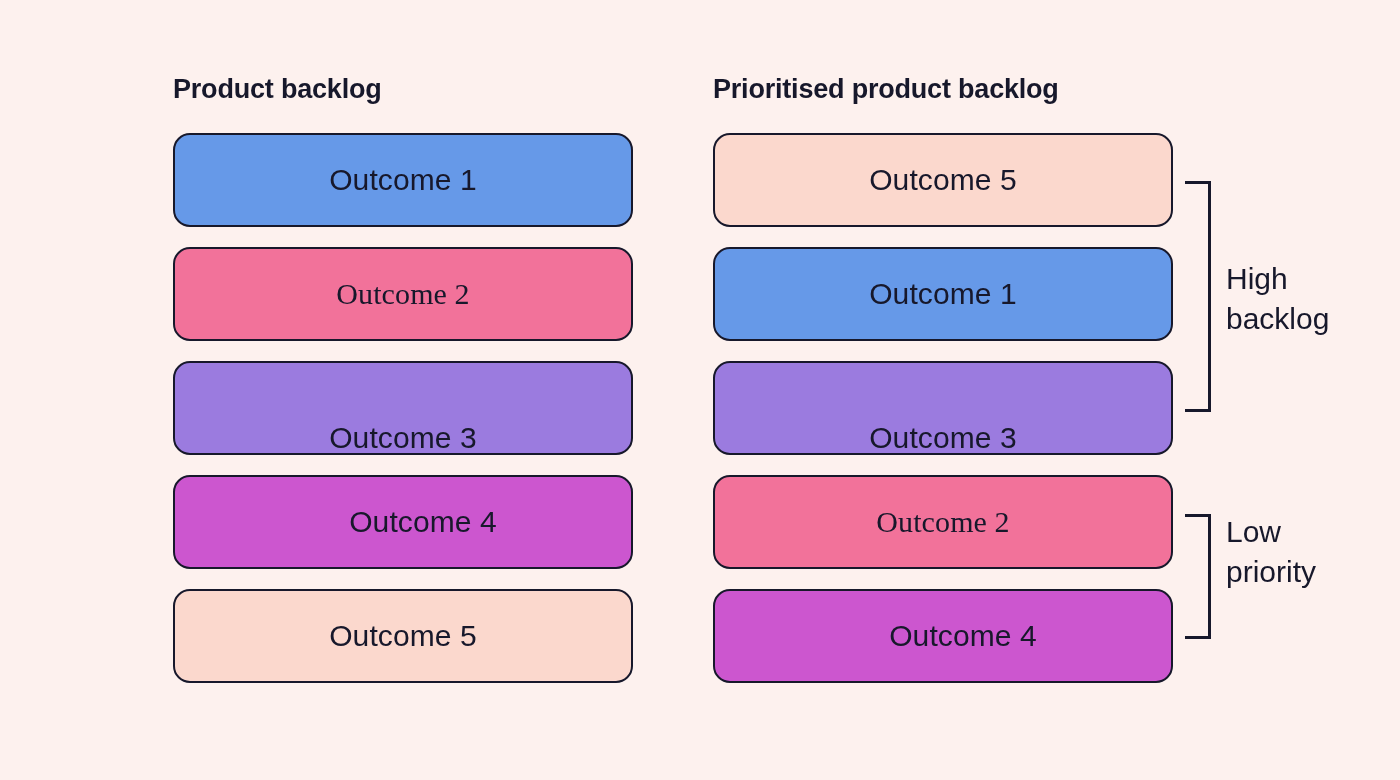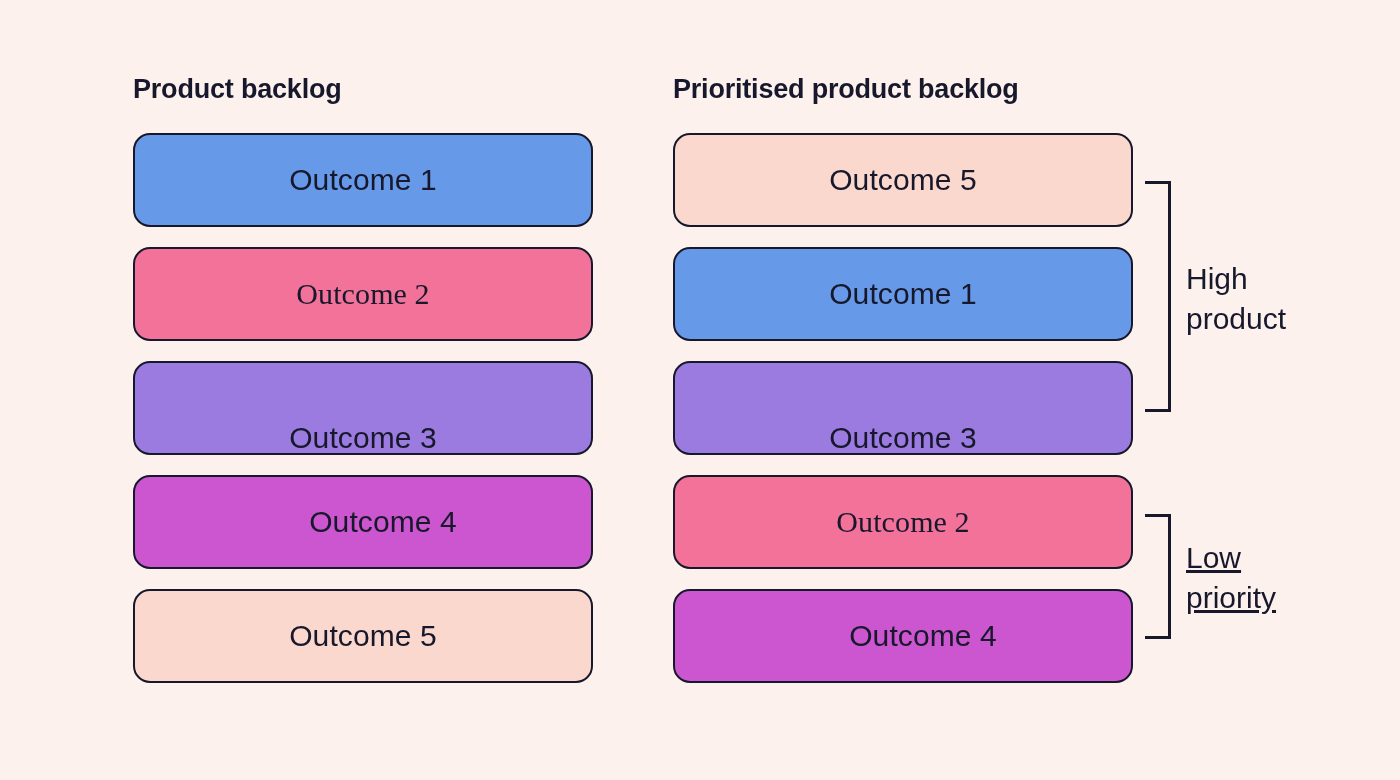--- a/index.html
+++ b/index.html
@@ -13,20 +13,21 @@
     background: #FDF1EE;
     font-family: "Liberation Sans", sans-serif;
     overflow: hidden;
     position: relative;
     -webkit-font-smoothing: antialiased;
   }
 
   #diagram-root {
     position: absolute;
     inset: 0;
+    margin-left: 40px;
   }
 
   
   .column {
     position: absolute;
     top: 0;
     width: 460px;
   }
   .column-left  { left: 133px; }
   .column-right { left: 673px; }
@@ -95,21 +96,21 @@
 
   .priority-label {
     position: absolute;
     left: 1186px;
     font-size: 30px;
     line-height: 40px;
     color: #17182B;
     white-space: pre-line;
   }
   .priority-label-high { top: 259px; }
-  .priority-label-low  { top: 538px; text-decoration: underline; }
+  .priority-label-low  { top: 512px; }
 </style>
 </head>
 <body>
 
 <div id="diagram-root">
 
   <div class="column column-left">
     <h2 class="column-heading">Product backlog</h2>
 
     <div class="card-stack">
@@ -148,19 +149,19 @@
         <span class="card-label">Outcome 2</span>
       </div>
       <div class="card swatch-magenta" style="background: rgb(204, 86, 207);">
         <span class="card-label">Outcome 4</span>
       </div>
     </div>
   </div>
 
   <div class="bracket bracket-high"></div>
   <div class="priority-label priority-label-high">High
-product</div>
+backlog</div>
 
   <div class="bracket bracket-low"></div>
   <div class="priority-label priority-label-low">Low
 priority</div>
 
 </div>
 
 </body></html>

